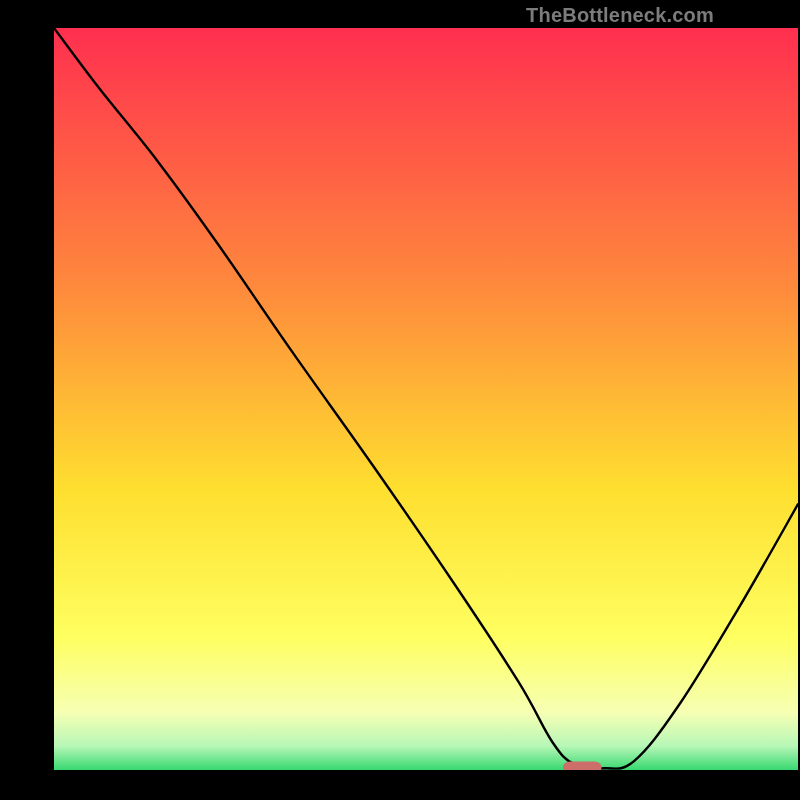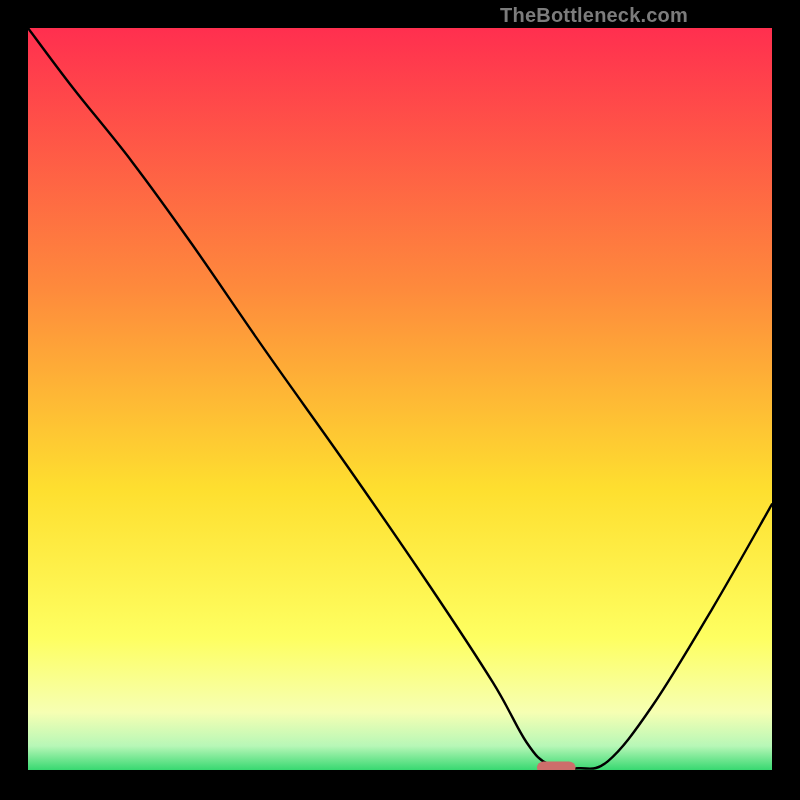--- a/index.html
+++ b/index.html
@@ -8,20 +8,21 @@
     width: 800px;
     height: 800px;
     background: #000;
     overflow: hidden;
   }
   .frame {
     position: relative;
     width: 716px;
     height: 800px;
     background: #000;
+    margin-left: 26px;
   }
   .plot-area {
     position: absolute;
     left: 28px;
     top: 28px;
     width: 744px;
     height: 744px;
     overflow: hidden;
   }
   .watermark {

